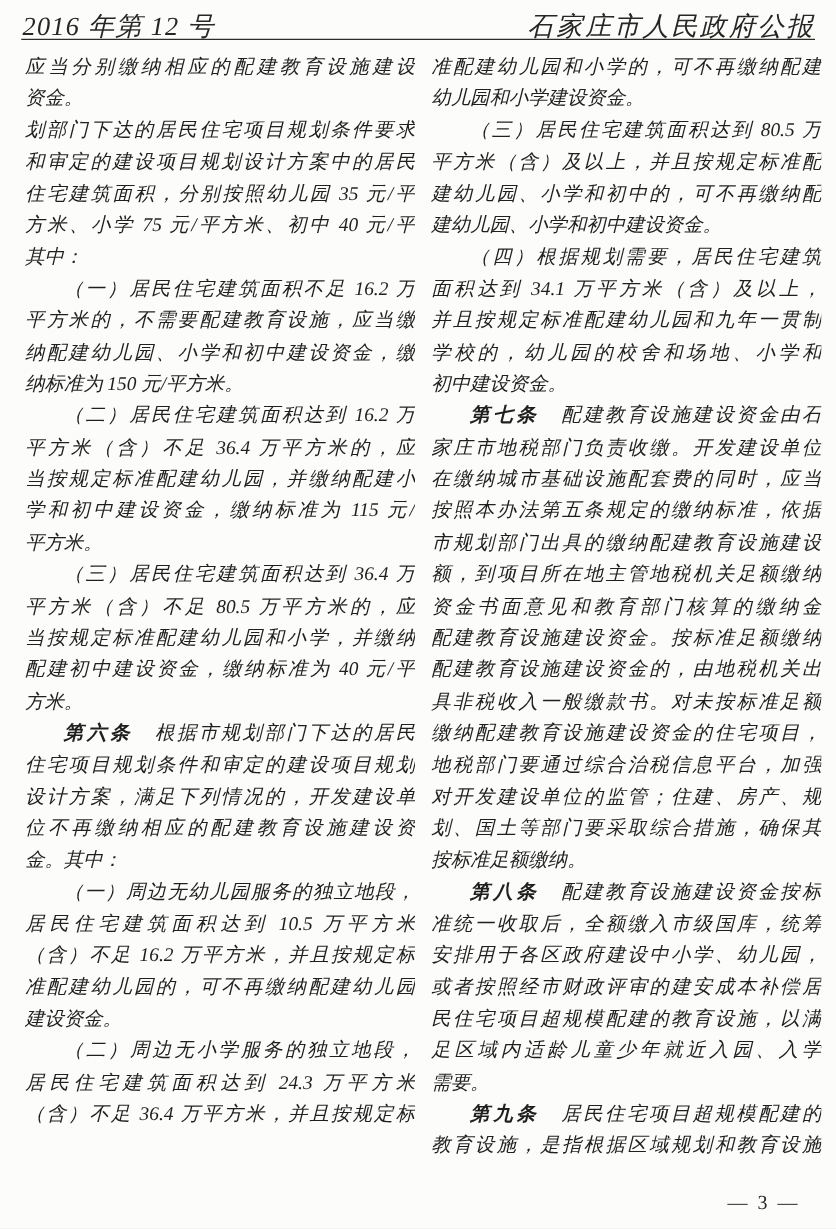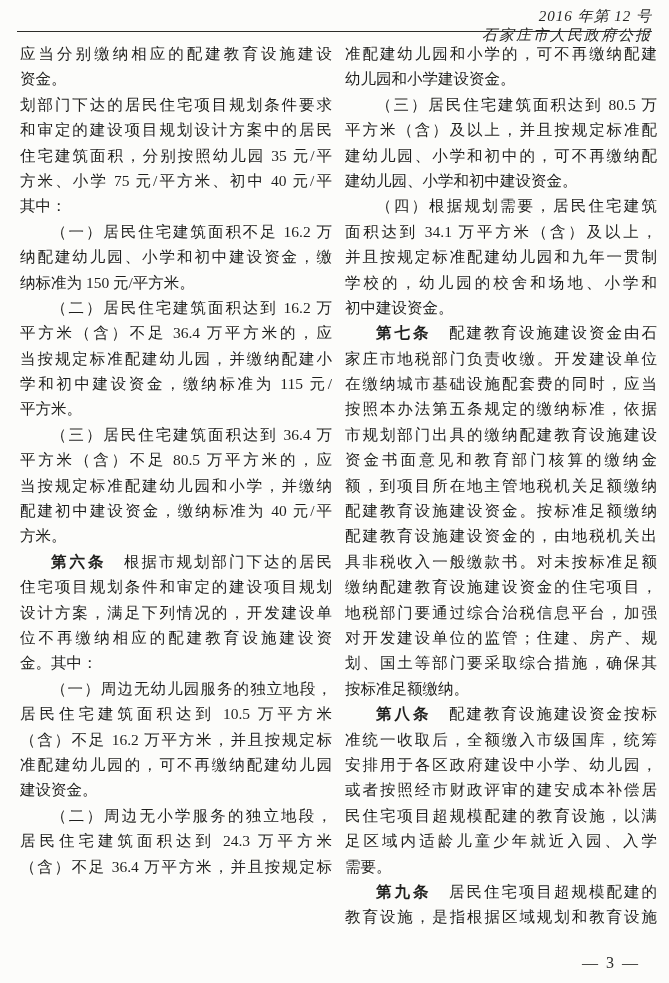--- a/index.html
+++ b/index.html
@@ -13,39 +13,39 @@
     font-family: "Liberation Serif", "DejaVu Serif", serif;
     overflow: hidden;
   }
   
   .running-head {
     position: absolute;
     top: 7px; left: 18px; right: 17px;
     display: flex;
     justify-content: space-between;
     align-items: flex-end;
-    font-size: 15px;
+    font-size: 21px;
     font-style: italic;
     color: #262624;
-    flex-direction: column;
   }
   .running-head .issue { letter-spacing: 1px; }
   .running-head .pub   { letter-spacing: 2px; }
   .head-rule {
     position: absolute;
     top: 31px; left: 17px; right: 17px;
     height: 0;
     border-top: 1.6px solid #2c2c29;
   }
   
   .columns {
     position: absolute;
     top: 41px; left: 20px;
     display: flex;
     gap: 13px;
+    font-style: italic;
   }
   .col { width: 312px; }
   .line {
     font-size: 15.5px;
     line-height: 25.4px;
     height: 25.4px;
     overflow: hidden;
     text-align: justify;
     text-align-last: justify;
     color: #1f1f1d;
@@ -81,20 +81,21 @@
   <div class="columns">
     <div class="col" id="col-left">
         <div class="line">应当分别缴纳相应的配建教育设施建设</div>
         <div class="line end">资金。</div>
         <div class="line">划部门下达的居民住宅项目规划条件要求</div>
         <div class="line">和审定的建设项目规划设计方案中的居民</div>
         <div class="line">住宅建筑面积，分别按照幼儿园 35 元/平</div>
         <div class="line">方米、小学 75 元/平方米、初中 40 元/平</div>
         <div class="line end">其中：</div>
         <div class="line indent">（一）居民住宅建筑面积不足 16.2 万</div>
+        <div class="line">平方米的，不需要配建教育设施，应当缴</div>
         <div class="line">纳配建幼儿园、小学和初中建设资金，缴</div>
         <div class="line end">纳标准为 150 元/平方米。</div>
         <div class="line indent">（二）居民住宅建筑面积达到 16.2 万</div>
         <div class="line">平方米（含）不足 36.4 万平方米的，应</div>
         <div class="line">当按规定标准配建幼儿园，并缴纳配建小</div>
         <div class="line">学和初中建设资金，缴纳标准为 115 元/</div>
         <div class="line end">平方米。</div>
         <div class="line indent">（三）居民住宅建筑面积达到 36.4 万</div>
         <div class="line">平方米（含）不足 80.5 万平方米的，应</div>
         <div class="line">当按规定标准配建幼儿园和小学，并缴纳</div>
@@ -124,22 +125,22 @@
         <div class="line indent">（四）根据规划需要，居民住宅建筑</div>
         <div class="line">面积达到 34.1 万平方米（含）及以上，</div>
         <div class="line">并且按规定标准配建幼儿园和九年一贯制</div>
         <div class="line">学校的，幼儿园的校舍和场地、小学和</div>
         <div class="line end">初中建设资金。</div>
         <div class="line indent"><span class="article-no">第七条</span>　配建教育设施建设资金由石</div>
         <div class="line">家庄市地税部门负责收缴。开发建设单位</div>
         <div class="line">在缴纳城市基础设施配套费的同时，应当</div>
         <div class="line">按照本办法第五条规定的缴纳标准，依据</div>
         <div class="line">市规划部门出具的缴纳配建教育设施建设</div>
+        <div class="line">额，到项目所在地主管地税机关足额缴纳</div>
         <div class="line">资金书面意见和教育部门核算的缴纳金</div>
-        <div class="line">额，到项目所在地主管地税机关足额缴纳</div>
         <div class="line">配建教育设施建设资金。按标准足额缴纳</div>
         <div class="line">配建教育设施建设资金的，由地税机关出</div>
         <div class="line">具非税收入一般缴款书。对未按标准足额</div>
         <div class="line">缴纳配建教育设施建设资金的住宅项目，</div>
         <div class="line">地税部门要通过综合治税信息平台，加强</div>
         <div class="line">对开发建设单位的监管；住建、房产、规</div>
         <div class="line">划、国土等部门要采取综合措施，确保其</div>
         <div class="line end">按标准足额缴纳。</div>
         <div class="line indent"><span class="article-no">第八条</span>　配建教育设施建设资金按标</div>
         <div class="line">准统一收取后，全额缴入市级国库，统筹</div>

